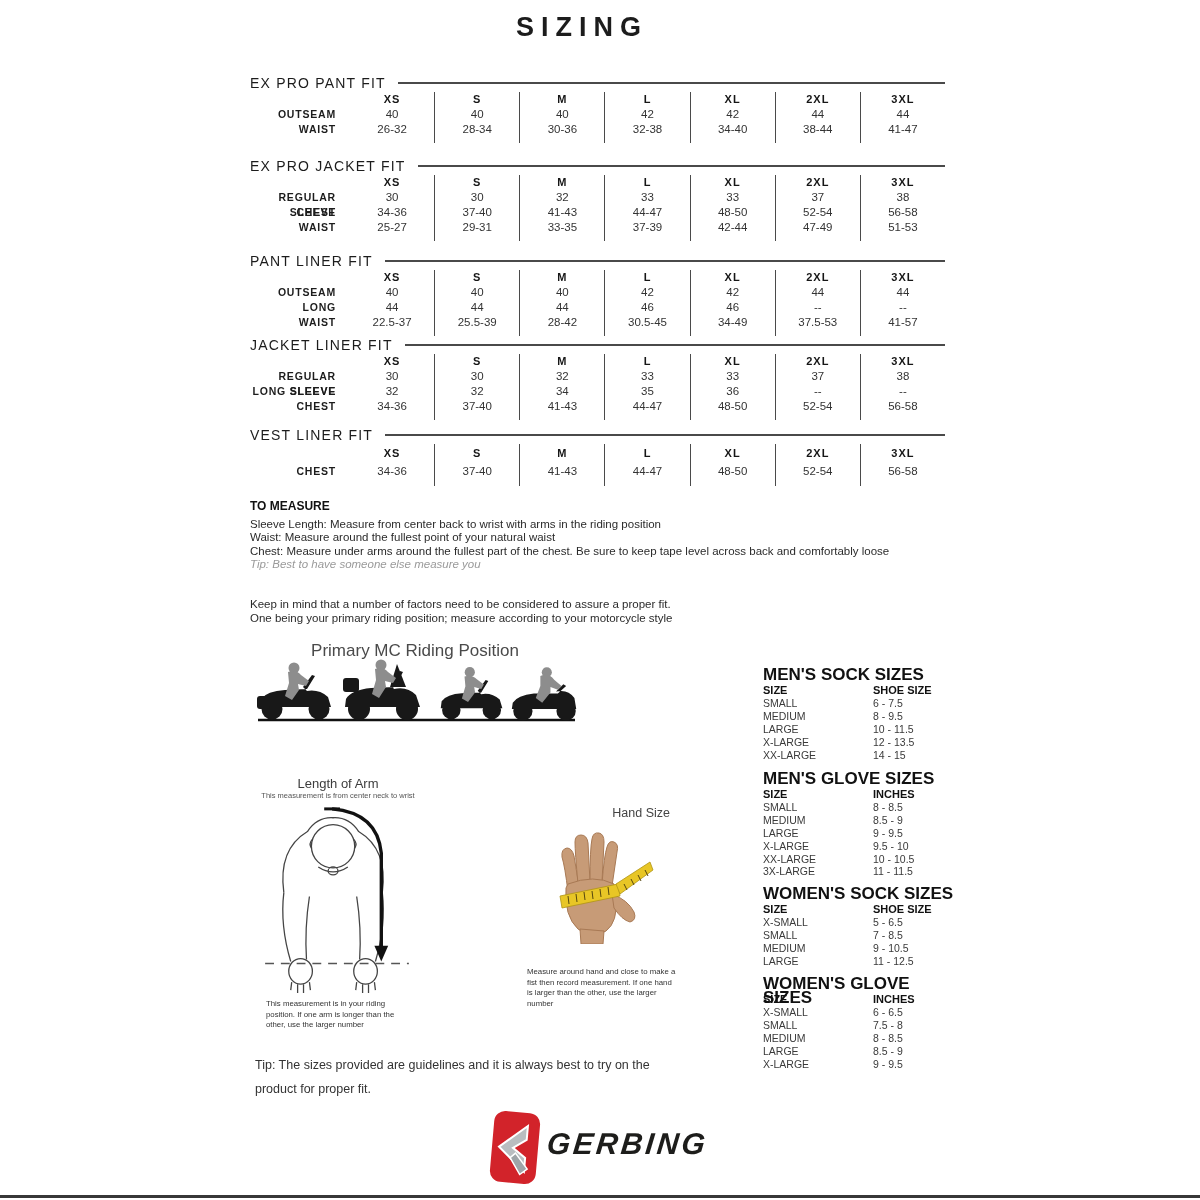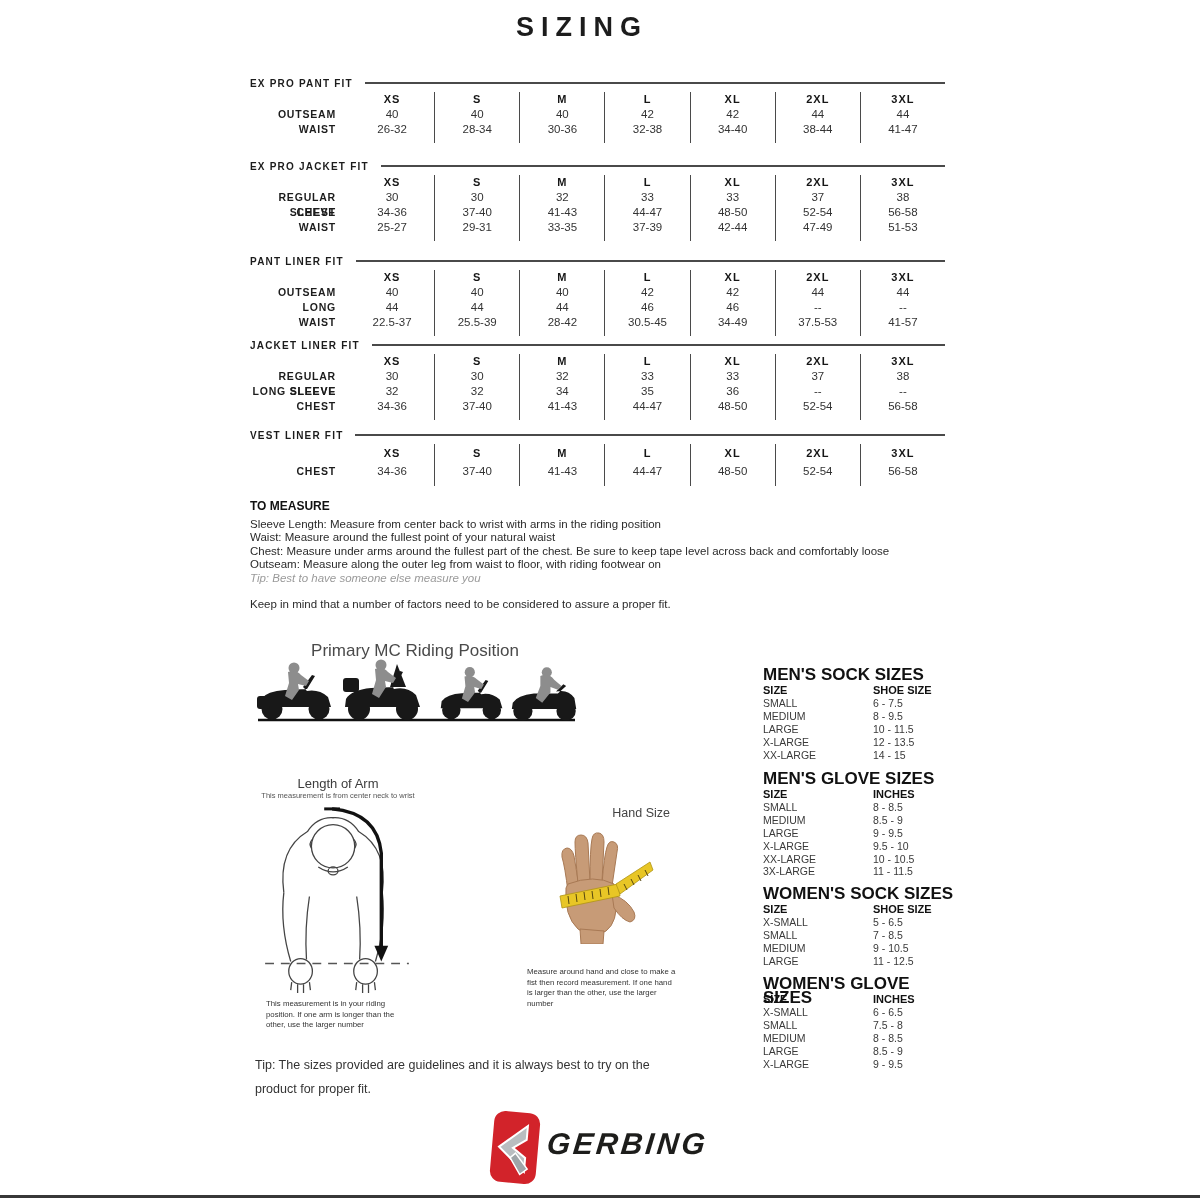--- a/index.html
+++ b/index.html
@@ -6,21 +6,21 @@
   body{width:1200px;height:1200px;position:relative;overflow:hidden;
        font-family:"Liberation Sans",sans-serif;color:#262626;}
   [data-interactable]{box-sizing:border-box;}
 
   .page-title{position:absolute;left:0;top:12px;width:1164px;text-align:center;
     font-size:27px;font-weight:bold;letter-spacing:7px;color:#1c1c1c;}
 
   
   .fit-table{position:absolute;left:250px;width:695px;}
   .fit-head{display:flex;align-items:center;height:14px;margin-bottom:2px;}
-  .fit-title{font-weight:bold;font-size:10px;letter-spacing:1.2px;color:#1c1c1c;white-space:nowrap;}
+  .fit-title{font-weight:normal;font-size:14px;letter-spacing:1.2px;color:#1c1c1c;white-space:nowrap;}
   .fit-rule{flex:1;height:2px;background:#4a4a4a;margin-left:12px;}
   .fit-grid{display:flex;}
   .fit-labels{width:100px;}
   .fit-col{flex:1;padding-bottom:6px;}
   .fit-col.sep{border-left:1.4px solid #4a4a4a;}
   .cell{height:15px;line-height:15px;}
   .t5 .cell{height:18px;line-height:18px;}
   .shead{font-weight:bold;font-size:11px;letter-spacing:1px;text-align:center;color:#161616;}
   .val{font-size:11.5px;text-align:center;color:#333;}
   .rlabel{font-weight:bold;font-size:10.5px;letter-spacing:.8px;text-align:right;padding-right:14px;color:#1c1c1c;}
@@ -329,27 +329,27 @@
         </div>
       </div>
     </div>
 
   <div class="measure" data-interactable="false">
     <div class="m-head" data-interactable="false">TO MEASURE</div>
     <div id="measure-lines" data-interactable="false">
         <div data-interactable="false">Sleeve Length: Measure from center back to wrist with arms in the riding position</div>
         <div data-interactable="false">Waist: Measure around the fullest point of your natural waist</div>
         <div data-interactable="false">Chest: Measure under arms around the fullest part of the chest. Be sure to keep tape level across back and comfortably loose</div>
-        <div data-interactable="false">Outseam: Measure along the outer leg from waist to floor, with riding footwear on</div>
       </div>
     <div class="m-tip" data-interactable="false">Tip: Best to have someone else measure you</div>
   </div>
 
   <div class="notes" id="notes" data-interactable="false">
       <div data-interactable="false">Keep in mind that a number of factors need to be considered to assure a proper fit.</div>
+      <div data-interactable="false">One being your primary riding position; measure according to your motorcycle style</div>
     </div>
 
   <div class="riding-title" data-interactable="false">Primary MC Riding Position</div>
   <svg class="bikes" width="325" height="70" viewBox="0 0 325 70" data-interactable="false">
     <line x1="3" y1="64" x2="320" y2="64" stroke="#111" stroke-width="2.6" data-interactable="false"></line>
 
     <g transform="translate(2,2)" fill="#181818" data-interactable="false">
       <circle cx="15" cy="51" r="10.5"></circle>
         <circle cx="62" cy="51" r="10.5"></circle>
       <path d="M2,49 L74,49 L71,39 Q62,31 50,33 L46,29 L55,17 L58,18 L50,31 L28,32 Q10,33 4,41 Z"></path>

